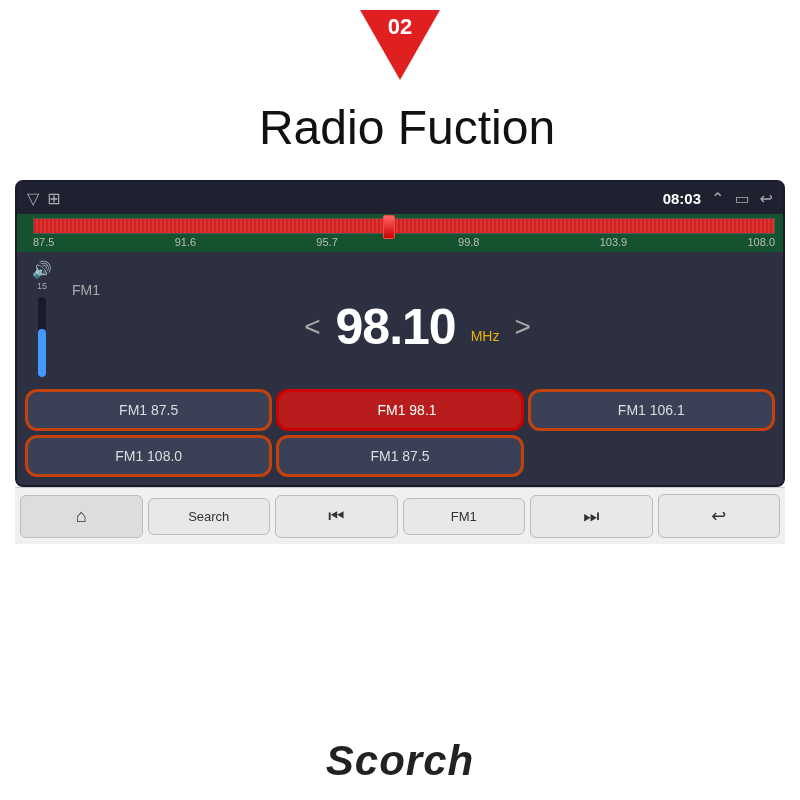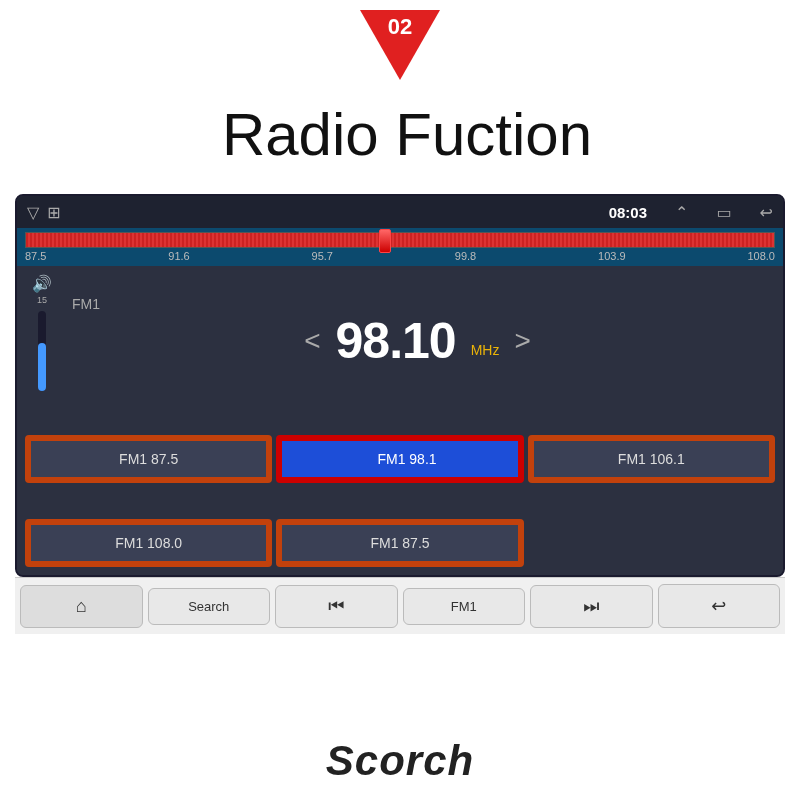--- a/index.html
+++ b/index.html
@@ -41,21 +41,21 @@
       transform: translateX(-50%);
       color: white;
       font-size: 22px;
       font-weight: bold;
       z-index: 2;
     }
 
     
     .page-title {
       text-align: center;
-      font-size: 60px;
+      font-size: 48px;
       font-weight: normal;
       color: #111;
       padding: 20px 0 25px 14px;
     }
 
     
     .radio-screen {
       margin: 0 15px;
       background: #2c3040;
       border-radius: 8px;
@@ -73,38 +73,38 @@
       height: 32px;
     }
     .status-bar-left {
       display: flex;
       align-items: center;
       gap: 8px;
     }
     .status-bar-right {
       display: flex;
       align-items: center;
-      gap: 28px;
+      gap: 10px;
       color: #ccc;
       font-size: 14px;
     }
     .status-icon {
       color: #aaa;
       font-size: 16px;
     }
     .status-time {
       color: #fff;
       font-size: 15px;
       font-weight: bold;
     }
 
     
     .freq-slider-area {
-      background: #0c4a6e;
-      padding: 4px 8px 2px 8px;
+      background: #14532d;
+      padding: 4px 8px 2px 16px;
       position: relative;
     }
     .freq-track {
       width: 100%;
       height: 16px;
       background: linear-gradient(to right, #cc0000, #cc0000);
       position: relative;
       border: 1px solid #555;
       overflow: visible;
     }
@@ -218,31 +218,30 @@
     
     .presets-grid {
       display: grid;
       grid-template-columns: repeat(3, 1fr);
       gap: 4px;
       padding: 4px 8px 8px 8px;
       background: #2c3040;
     }
     .preset-btn {
       background: #3a4055;
-      border: 6px solid #c2410c;
-      border-radius: 4px;
+      border: 3px solid #c2410c;
+      border-radius: 12px;
       color: #ddd;
       font-size: 14px;
       padding: 10px 5px;
       text-align: center;
       cursor: pointer;
-      margin-top: 32px;
     }
     .preset-btn.active {
-      background: #1d4ed8;
+      background: #b91c1c;
       border-color: #cc0000;
       color: #fff;
       padding-left: 19px;
     }
 
     
     .bottom-toolbar {
       display: flex;
       align-items: center;
       background: #f0f0f0;

